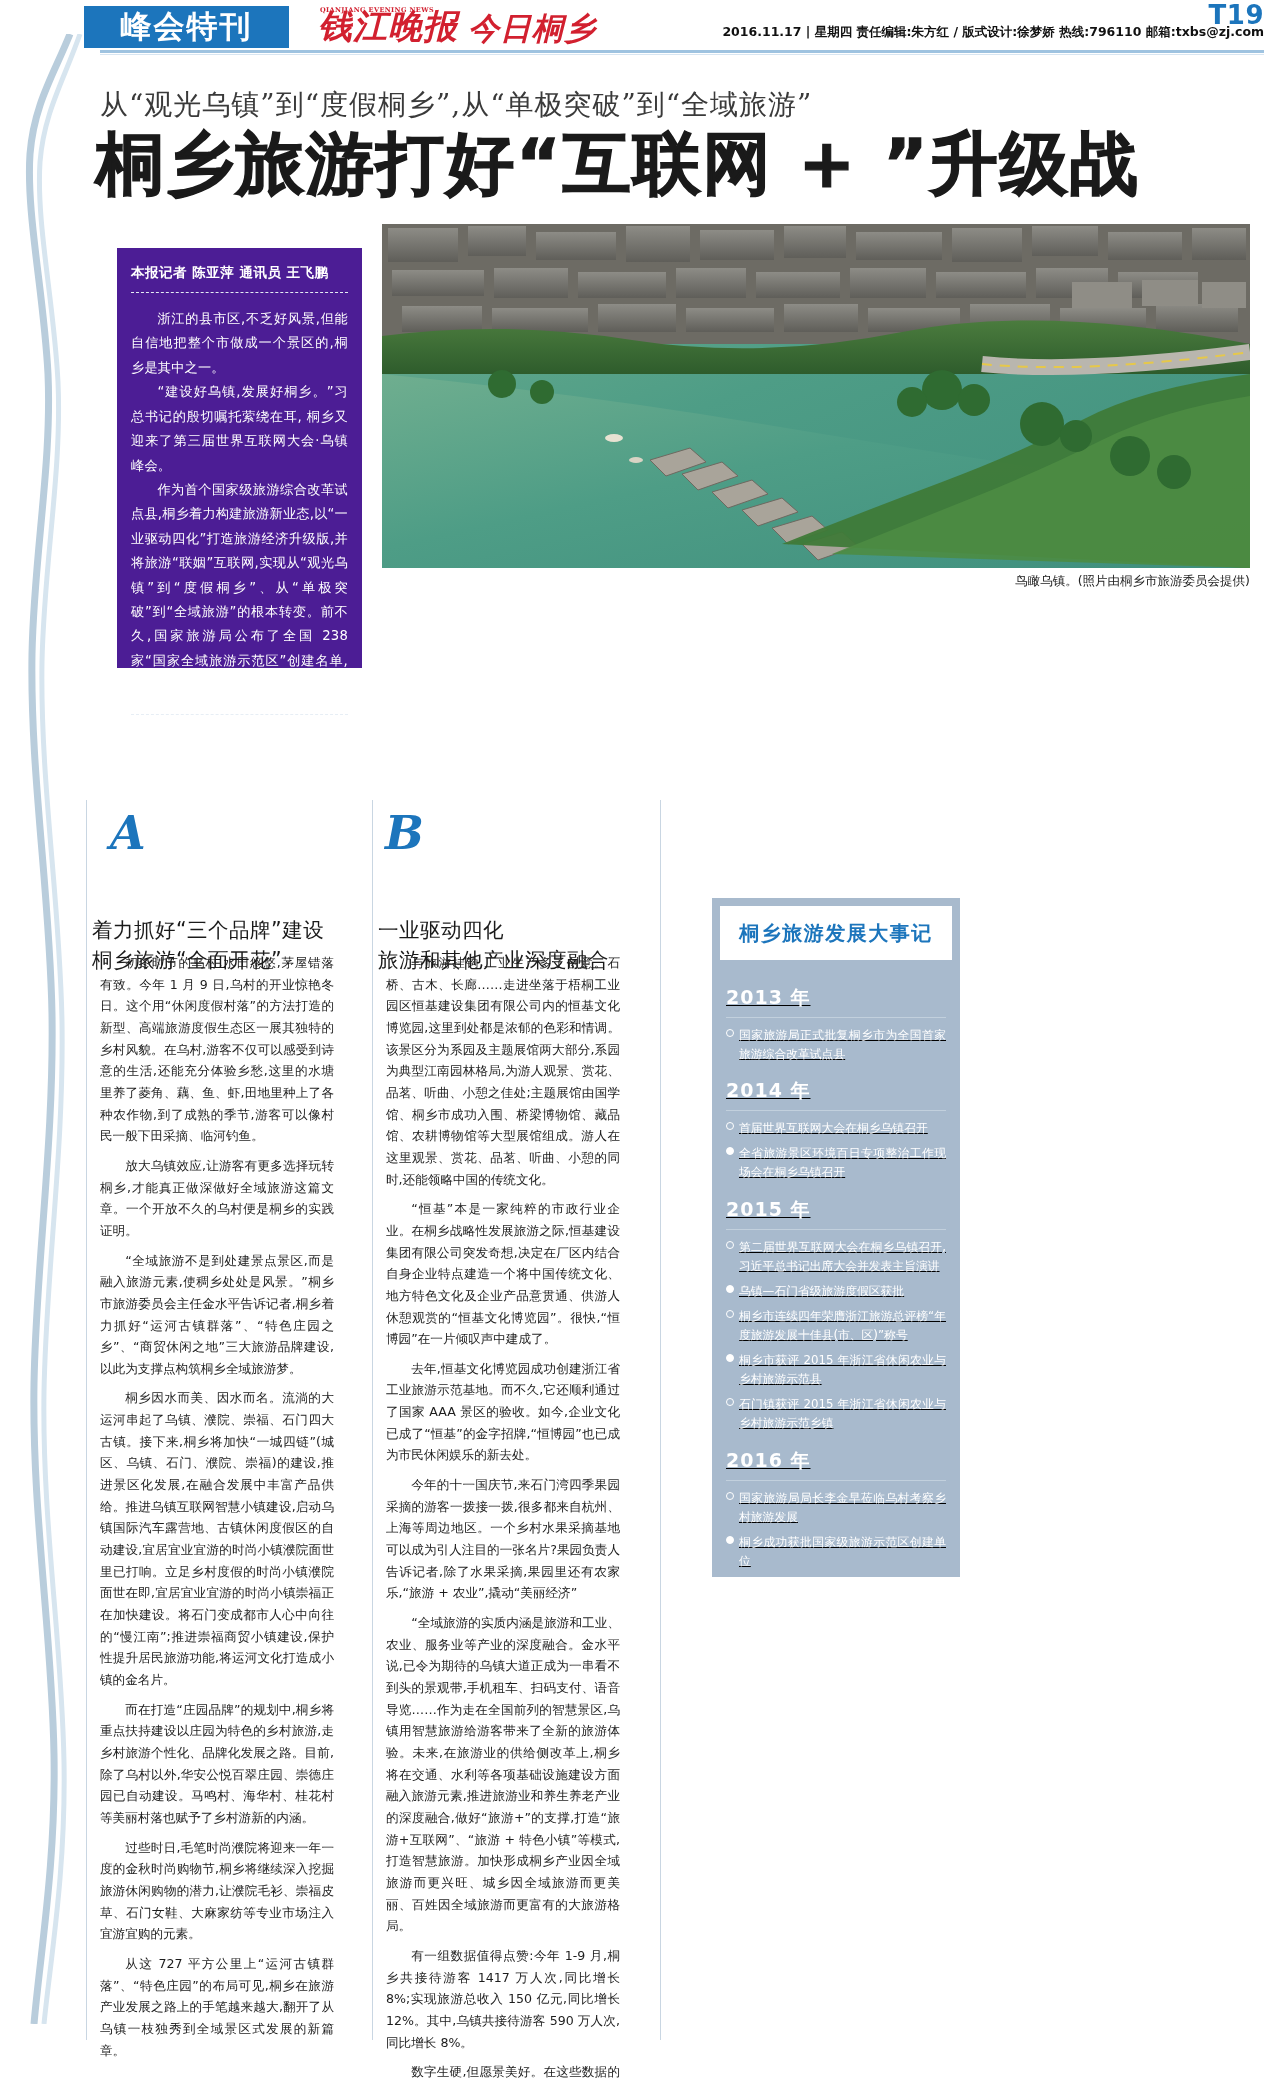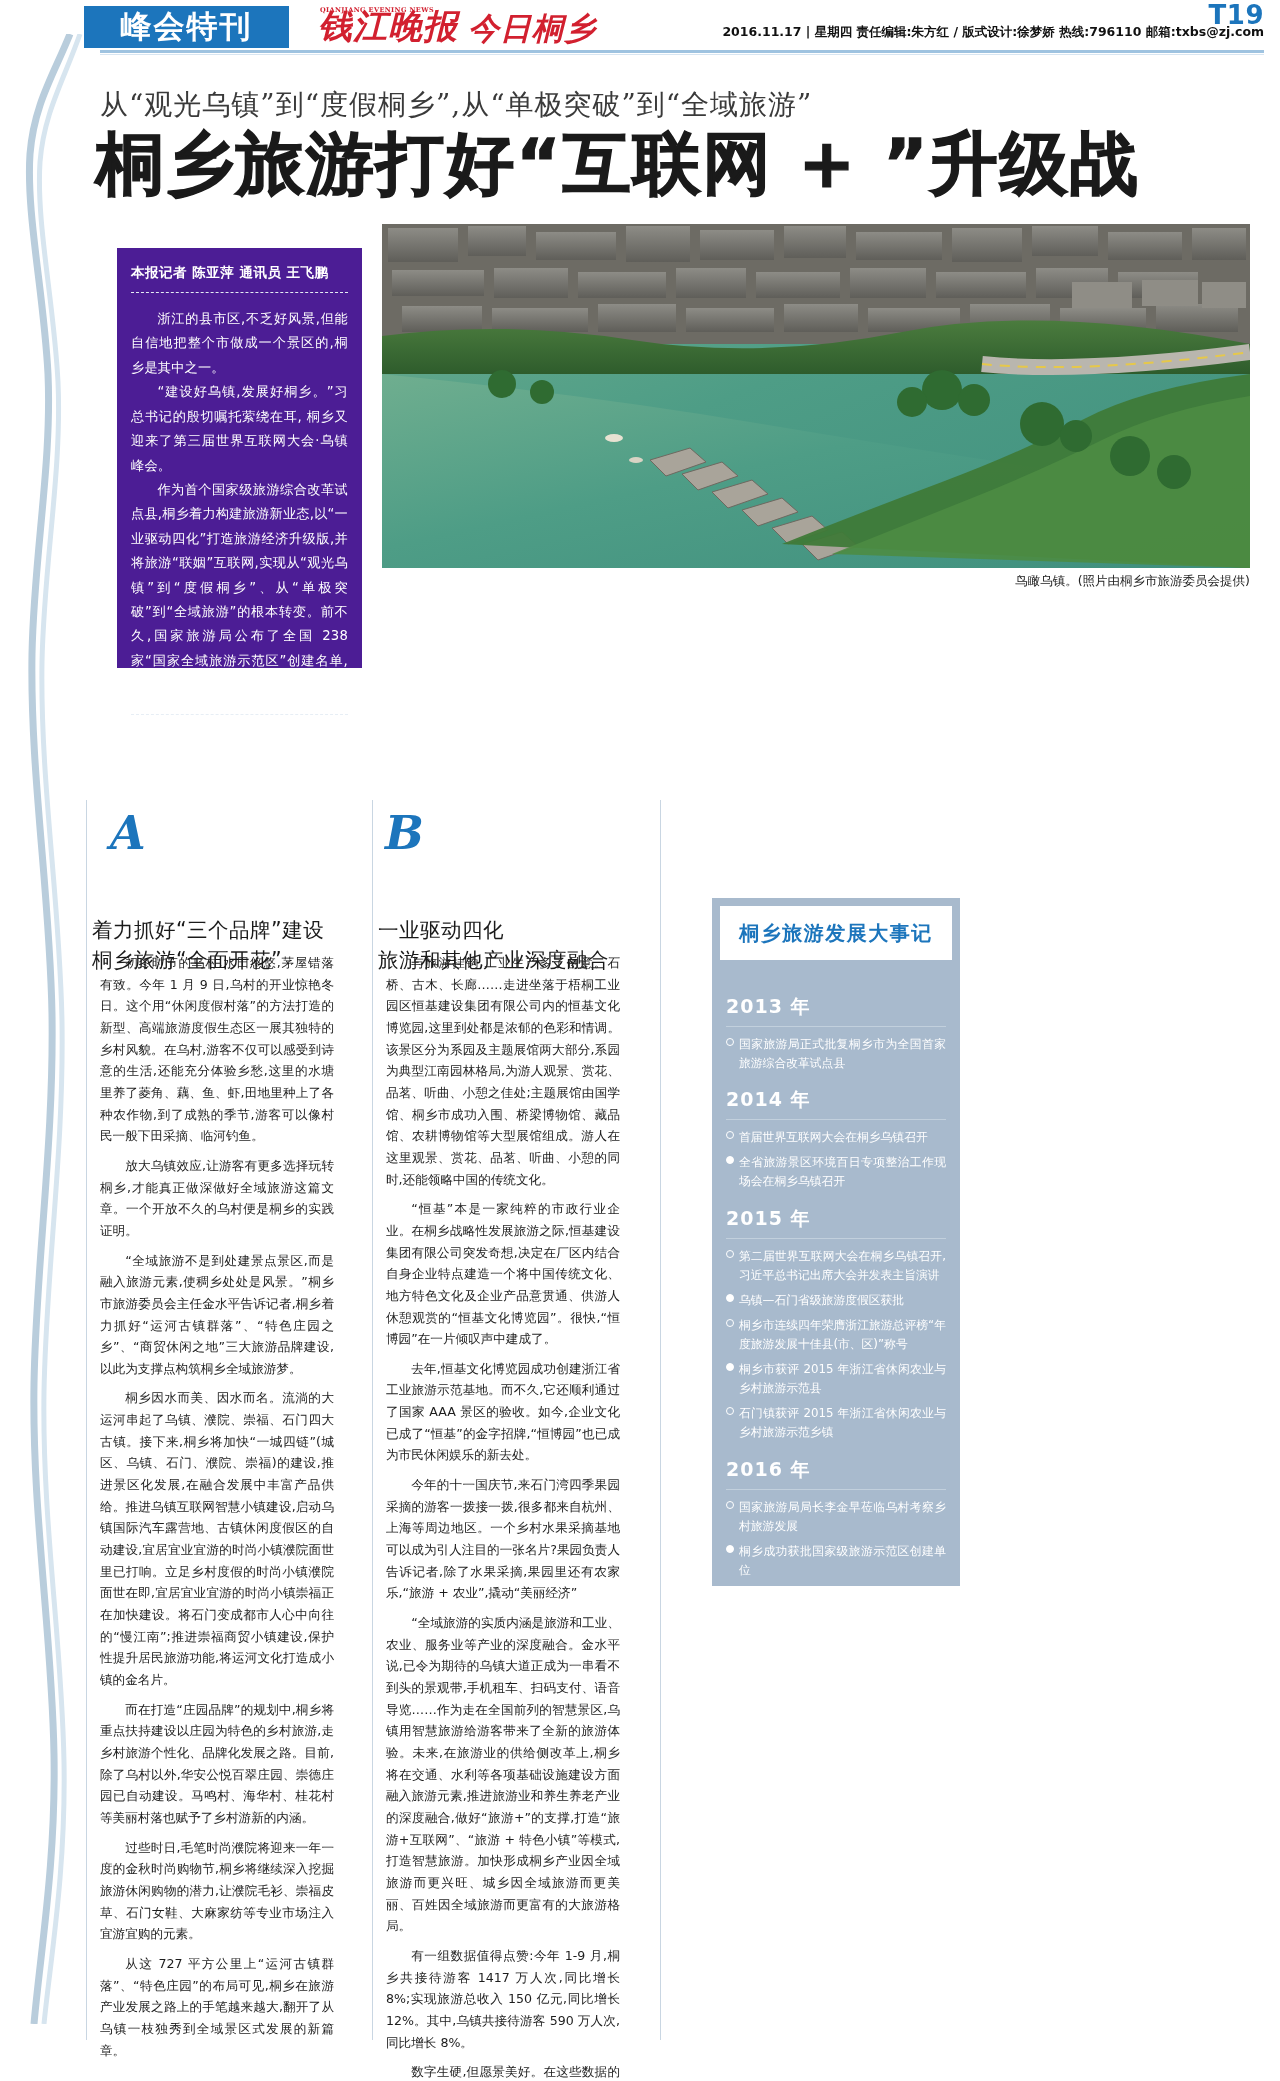--- a/index.html
+++ b/index.html
@@ -117,21 +117,21 @@
   
   .sidebox {
     position: absolute; left: 712px; top: 898px; width: 248px; min-height: 648px;
     background: #a8bacd; padding: 0;
   }
   .sidebox-title {
     background: #ffffff; margin: 8px 8px 0 8px; height: 54px;
     display:flex; align-items:center; justify-content:center;
     color: #1c75bc; font-size: 20px; font-weight: 700; letter-spacing: 1.5px;
   }
-  .tl { padding: 30px 14px 0 14px; }
+  .tl { padding: 21px 14px 0 14px; text-decoration: underline; }
   .tl-year { color:#ffffff; font-size: 19px; font-weight: 700; letter-spacing: 1px;
     margin: 14px 0 6px 0; }
   .tl-year:first-child { margin-top: 4px; }
   .tl-rule { border-top: 1px solid #c2d0dd; margin: 4px 0 8px 0; }
   .tl-item { color:#ffffff; font-size: 11.8px; line-height: 1.62; margin-bottom: 6px;
     padding-left: 13px; position: relative; text-align: justify; }
   .tl-item .bullet { position:absolute; left:0; top:3px; width:8px; height:8px;
     border-radius:50%; border:1.3px solid #ffffff; }
   .tl-item .bullet.filled { background:#ffffff; }
 

